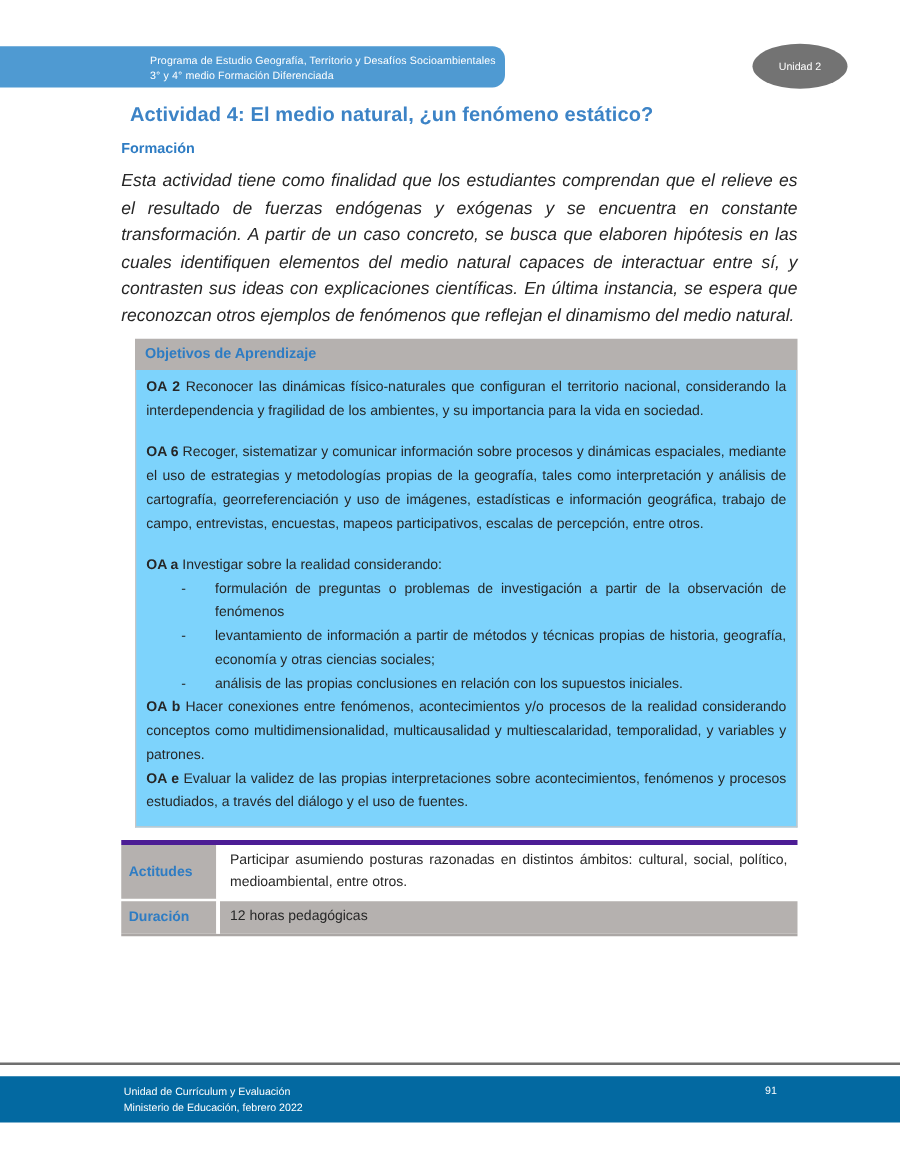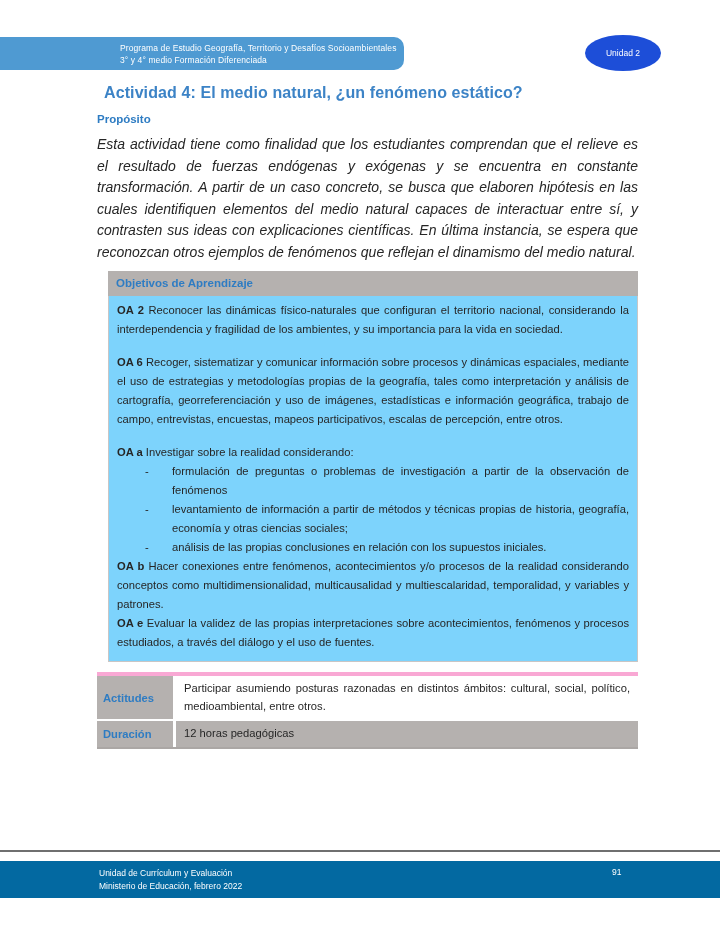--- a/index.html
+++ b/index.html
@@ -10,22 +10,22 @@
 
   
   .top-banner {
     position:absolute; left:0; top:37px; width:404px; height:33px;
     background:#4f9ad2; border-radius:0 10px 10px 0;
     display:flex; flex-direction:column; justify-content:center;
     padding-left:120px; box-sizing:border-box;
   }
   .top-banner .bline { color:#ffffff; font-size:8.5px; line-height:12px; letter-spacing:.1px; }
   .unit-badge {
-    position:absolute; left:585px; top:35px; width:76px; height:36px;
-    background:#1d4ed8; border-radius:50%;
+    position:absolute; left:602px; top:35px; width:76px; height:36px;
+    background:#737373; border-radius:50%;
     display:flex; align-items:center; justify-content:center;
     color:#ffffff; font-size:8.5px;
   }
 
   
   .doc-title {
     position:absolute; left:104px; top:84px; margin:0;
     font-size:16px; font-weight:bold; color:#3c83c6; letter-spacing:.1px;
   }
 
@@ -47,21 +47,21 @@
     padding:5px 8px 9px 8px; font-size:11.2px; line-height:19px; text-align:justify;
   }
   .oa-body p { margin:0 0 14px 0; }
   .oa-body p.tight { margin:0; }
   .oa-code { font-weight:bold; }
   .oa-bullets { list-style:none; margin:0; padding:0 0 0 28px; }
   .oa-bullets li { position:relative; padding-left:27px; text-align:justify; }
   .oa-bullets li .dash { position:absolute; left:0; top:0; }
 
   
-  .info-table { margin-top:10px; border-top:4px solid #f9a8d4; border-bottom:2px solid #aba7a5; }
+  .info-table { margin-top:10px; border-top:4px solid #4c1d95; border-bottom:2px solid #aba7a5; }
   .info-row { display:flex; }
   .info-row + .info-row { margin-top:2px; }
   .info-label {
     width:76px; flex:0 0 76px; background:#b5b1af; color:#2e7cc3; font-weight:bold;
     font-size:11.2px; display:flex; align-items:center; padding-left:6px; box-sizing:border-box;
   }
   .info-gap { width:3px; flex:0 0 3px; background:#ffffff; }
   .info-value {
     flex:1; font-size:11.2px; line-height:17.5px; padding:4px 8px; text-align:justify;
   }
@@ -87,21 +87,21 @@
   </div>
 
   <div class="unit-badge">
     <span>Unidad 2</span>
   </div>
 
   <h1 class="doc-title">Actividad 4: El medio natural, ¿un fenómeno estático?</h1>
 
   <div class="content">
 
-    <h2 class="section-heading">Propósito</h2>
+    <h2 class="section-heading">Formación</h2>
     <p class="purpose">Esta actividad tiene como finalidad que los estudiantes comprendan que el relieve es el resultado de fuerzas endógenas y exógenas y se encuentra en constante transformación. A partir de un caso concreto, se busca que elaboren hipótesis en las cuales identifiquen elementos del medio natural capaces de interactuar entre sí, y contrasten sus ideas con explicaciones científicas. En última instancia, se espera que reconozcan otros ejemplos de fenómenos que reflejan el dinamismo del medio natural.</p>
 
     <div class="oa-box">
       <div class="oa-head">Objetivos de Aprendizaje</div>
       <div class="oa-body">
 
         <p><span class="oa-code">OA 2</span> <span>Reconocer las dinámicas físico-naturales que configuran el territorio nacional, considerando la interdependencia y fragilidad de los ambientes, y su importancia para la vida en sociedad.</span></p>
 
         <p><span class="oa-code">OA 6</span> <span>Recoger, sistematizar y comunicar información sobre procesos y dinámicas espaciales, mediante el uso de estrategias y metodologías propias de la geografía, tales como interpretación y análisis de cartografía, georreferenciación y uso de imágenes, estadísticas e información geográfica, trabajo de campo, entrevistas, encuestas, mapeos participativos, escalas de percepción, entre otros.</span></p>
 

